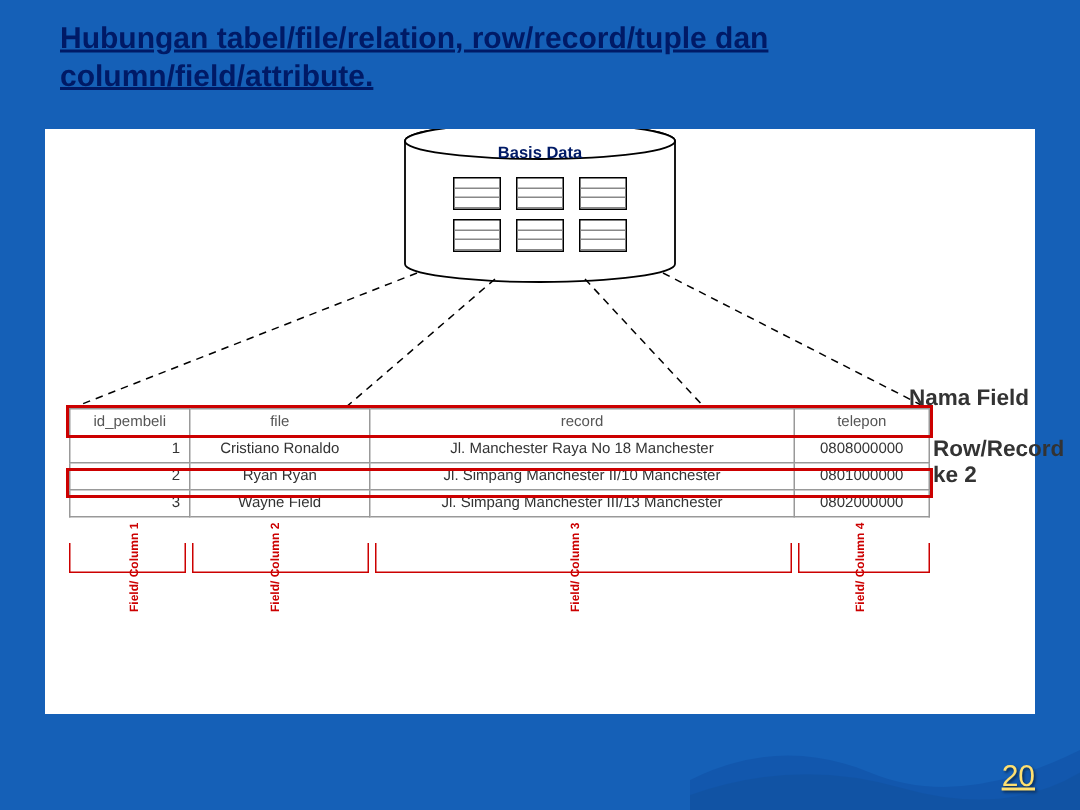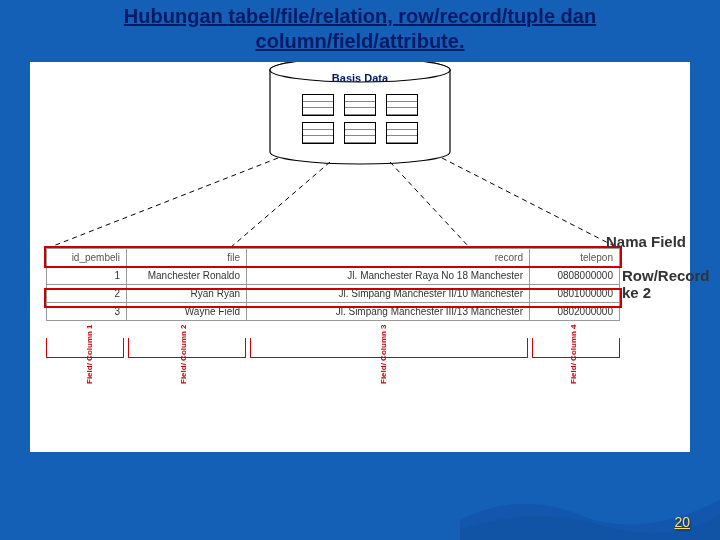--- a/index.html
+++ b/index.html
@@ -1,34 +1,34 @@
 <!DOCTYPE html>
 <html><head>
 <meta charset="utf-8">
 <style>
   *{box-sizing:border-box;margin:0;padding:0}
   body{width:720px;height:540px;background:#1560b7;font-family:Arial,sans-serif;position:relative;overflow:hidden}
-  .title{color:#001a66;font-weight:bold;font-size:20px;text-align:center;padding:4px 40px 6px;text-decoration:underline;line-height:1.25}
-  .canvas{background:#fff;margin:2px 30px 0;height:390px;position:relative}
+  .title{color:#001a66;font-weight:bold;font-size:20px;padding:14px 40px 6px;text-decoration:underline;line-height:1.25}
+  .canvas{background:#fff;margin:16px 30px 0;height:390px;position:relative}
   .svg-wrap{position:absolute;inset:0}
   .db-label{position:absolute;top:10px;left:50%;transform:translateX(-50%);color:#001a66;font-weight:bold;font-size:11px}
   .mini-tables{position:absolute;top:32px;left:50%;transform:translateX(-50%);display:grid;grid-template-columns:repeat(3,32px);grid-template-rows:repeat(2,22px);gap:6px 10px}
   .mini{border:1px solid #000;background:#fff;display:grid;grid-template-rows:repeat(3,1fr)}
   .mini div{border-bottom:1px solid #888}
   .table-area{position:absolute;top:186px;left:16px;right:70px}
   table.data{width:100%;border-collapse:collapse;font-size:10px;color:#333}
-  table.data th,table.data td{border:1px solid #999;padding:3px 6px;text-align:right;white-space:nowrap}
+  table.data th,table.data td{border:1px solid #999;padding:3px 6px;text-align:center;white-space:nowrap}
   table.data th{font-weight:normal;color:#555}
   .hdr-box{position:absolute;border:2px solid #cc0000;pointer-events:none}
   .row-box{position:absolute;border:2px solid #cc0000;pointer-events:none}
   .side-label{position:absolute;font-size:15px;color:#333;font-weight:bold;line-height:1.1}
   .col-brackets{position:absolute;top:276px;left:16px;right:70px;height:28px}
   .bracket{position:absolute;border:1px solid #cc0000;border-top:none;height:20px}
   .col-label{position:absolute;top:322px;transform:rotate(-90deg);transform-origin:left top;font-size:8px;color:#cc0000;font-weight:bold;white-space:nowrap;text-align:center;line-height:1.1}
-  .pagenum{position:absolute;bottom:10px;right:30px;color:#ffe070;font-size:14px;text-decoration:underline;text-shadow:1px 1px 2px rgba(0,0,0,.6)}
+  .pagenum{position:absolute;bottom:10px;right:30px;color:#ffe070;font-size:20px;text-decoration:underline;text-shadow:1px 1px 2px rgba(0,0,0,.6)}
   .wave{position:absolute;bottom:0;right:0;width:260px;height:60px;opacity:.25}
 </style>
 </head>
 <body>
 
 <div class="title">Hubungan tabel/file/relation, row/record/tuple dan column/field/attribute.</div>
 
 <div class="canvas">
 
   <svg class="svg-wrap" viewBox="0 0 660 390" preserveAspectRatio="none">
@@ -82,21 +82,21 @@
         <tr>
           <th style="width:80px">id_pembeli</th>
           <th style="width:120px">file</th>
           <th>record</th>
           <th style="width:90px">telepon</th>
         </tr>
       </thead>
       <tbody>
         <tr>
           <td style="text-align:right">1</td>
-          <td>Manchester Ronaldo</td>
+          <td>Cristiano Ronaldo</td>
           <td>Jl. Manchester Raya No 18 Manchester</td>
           <td>0808000000</td>
         </tr>
         <tr>
           <td style="text-align:right">2</td>
           <td>Ryan Ryan</td>
           <td>Jl. Simpang Manchester II/10 Manchester</td>
           <td>0801000000</td>
         </tr>
         <tr>

